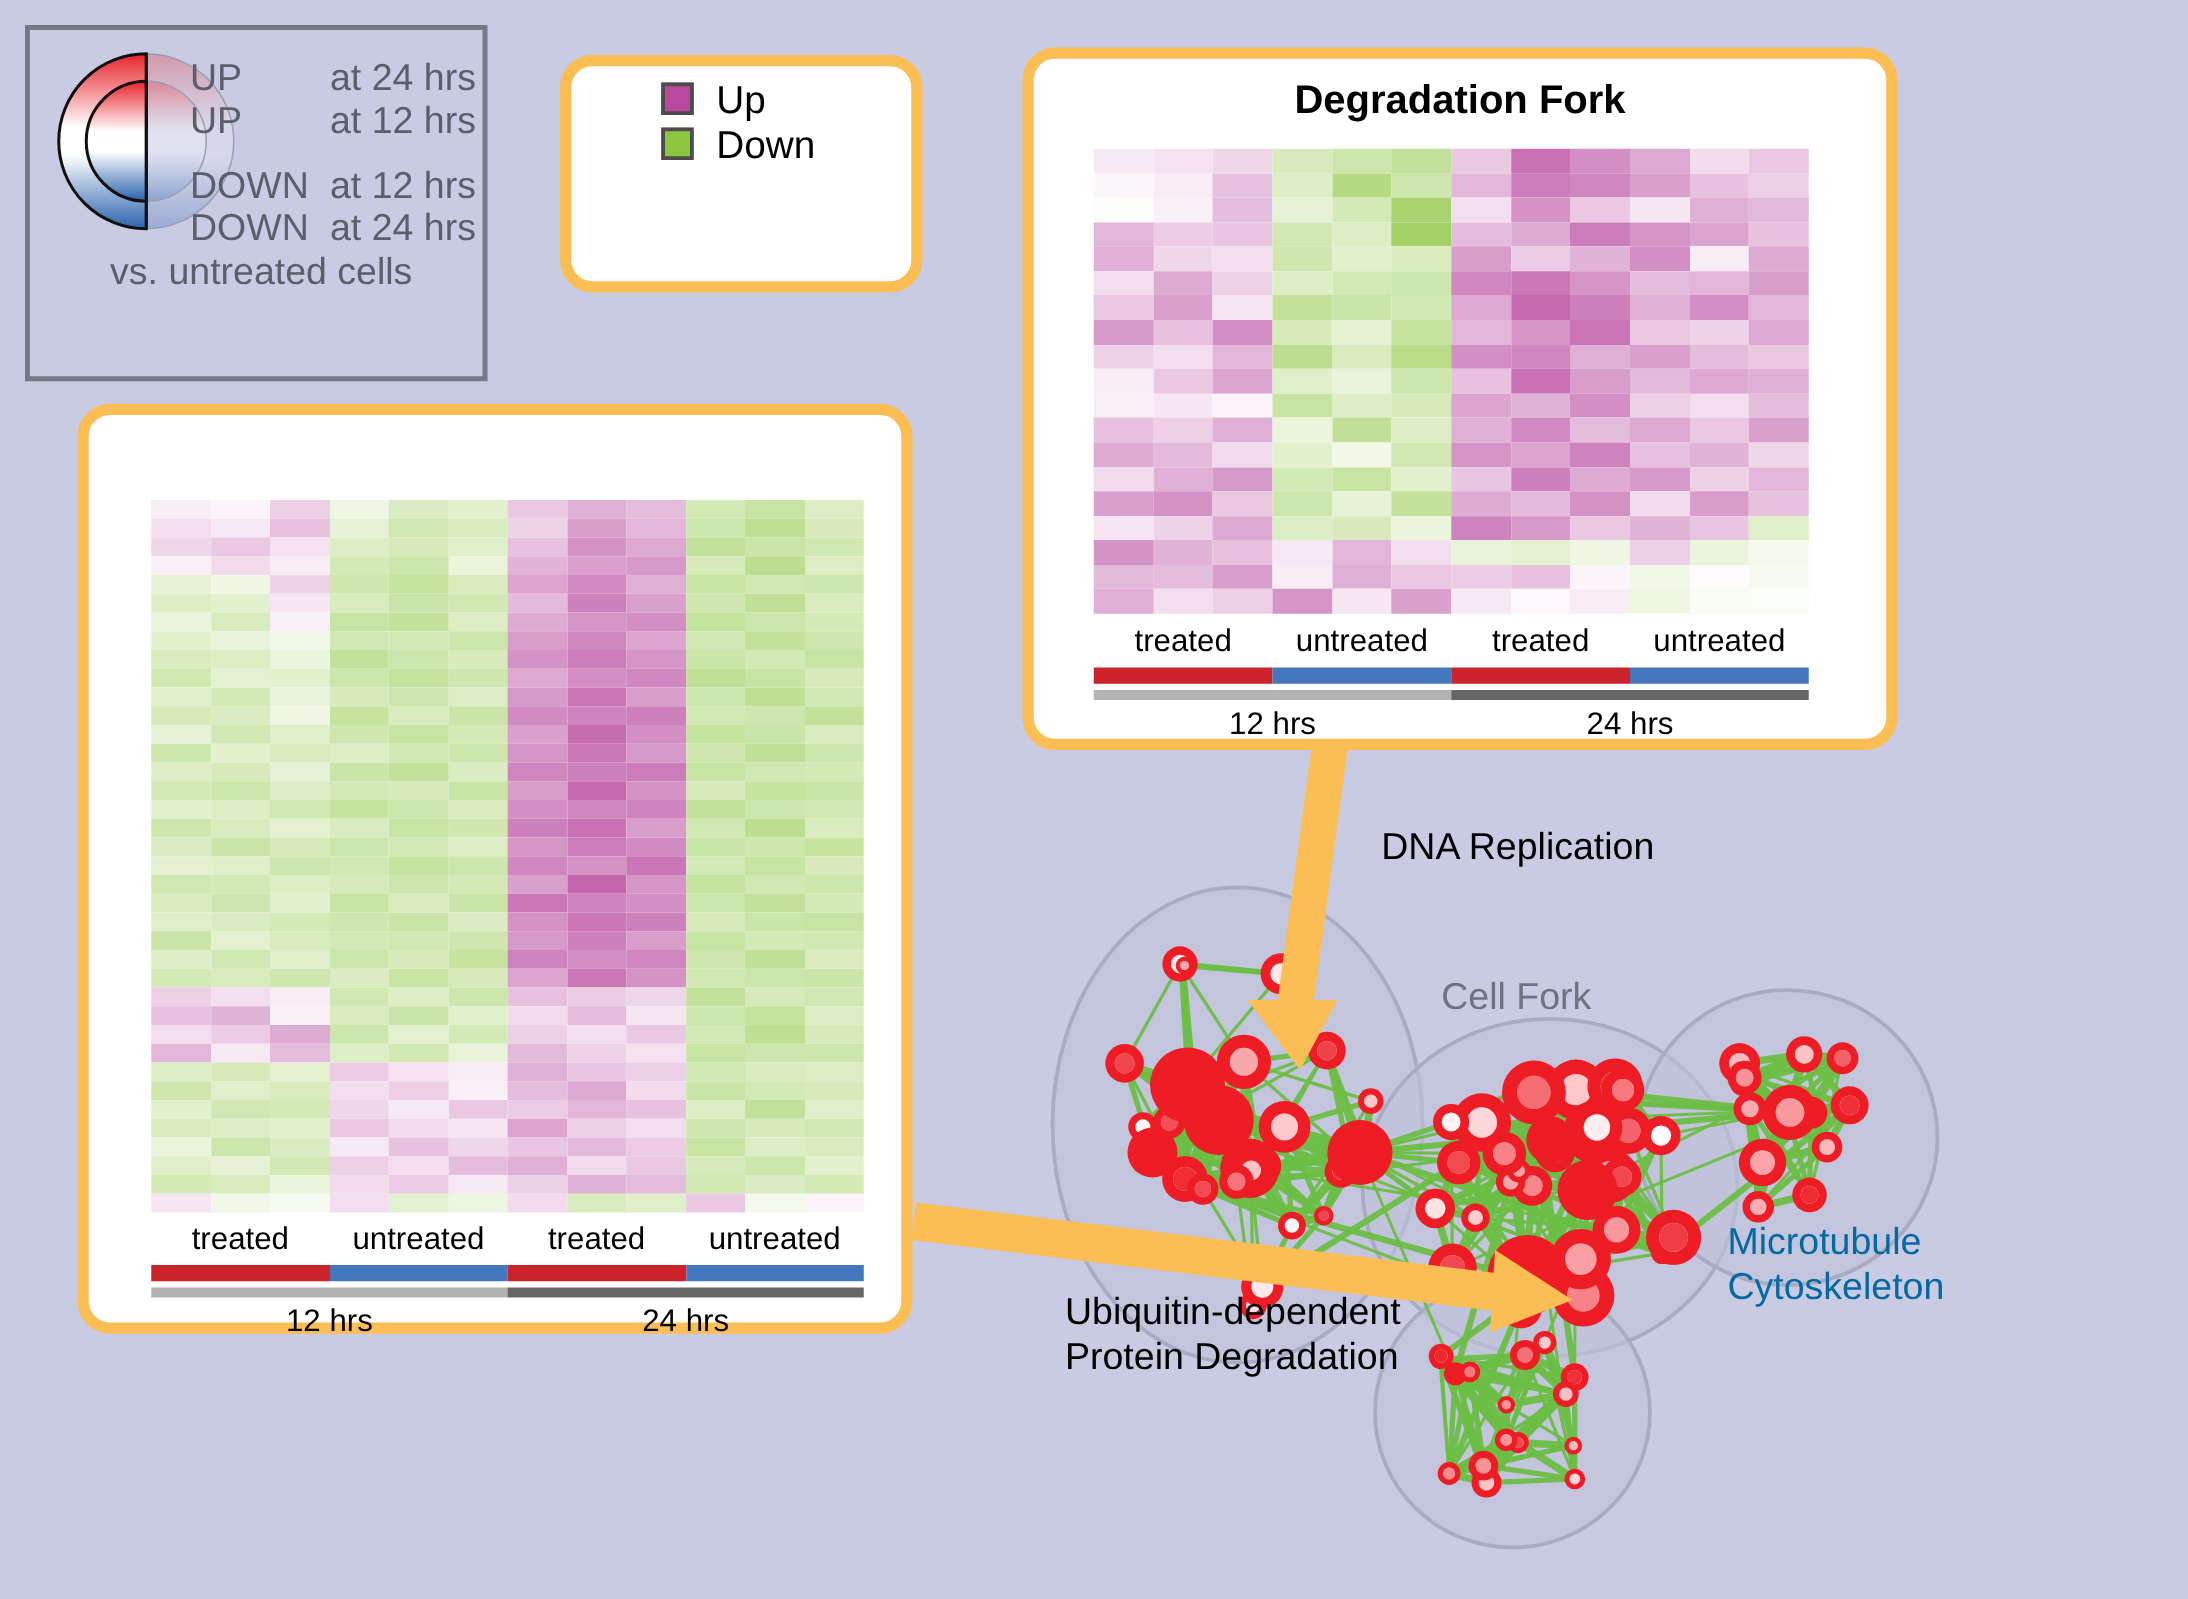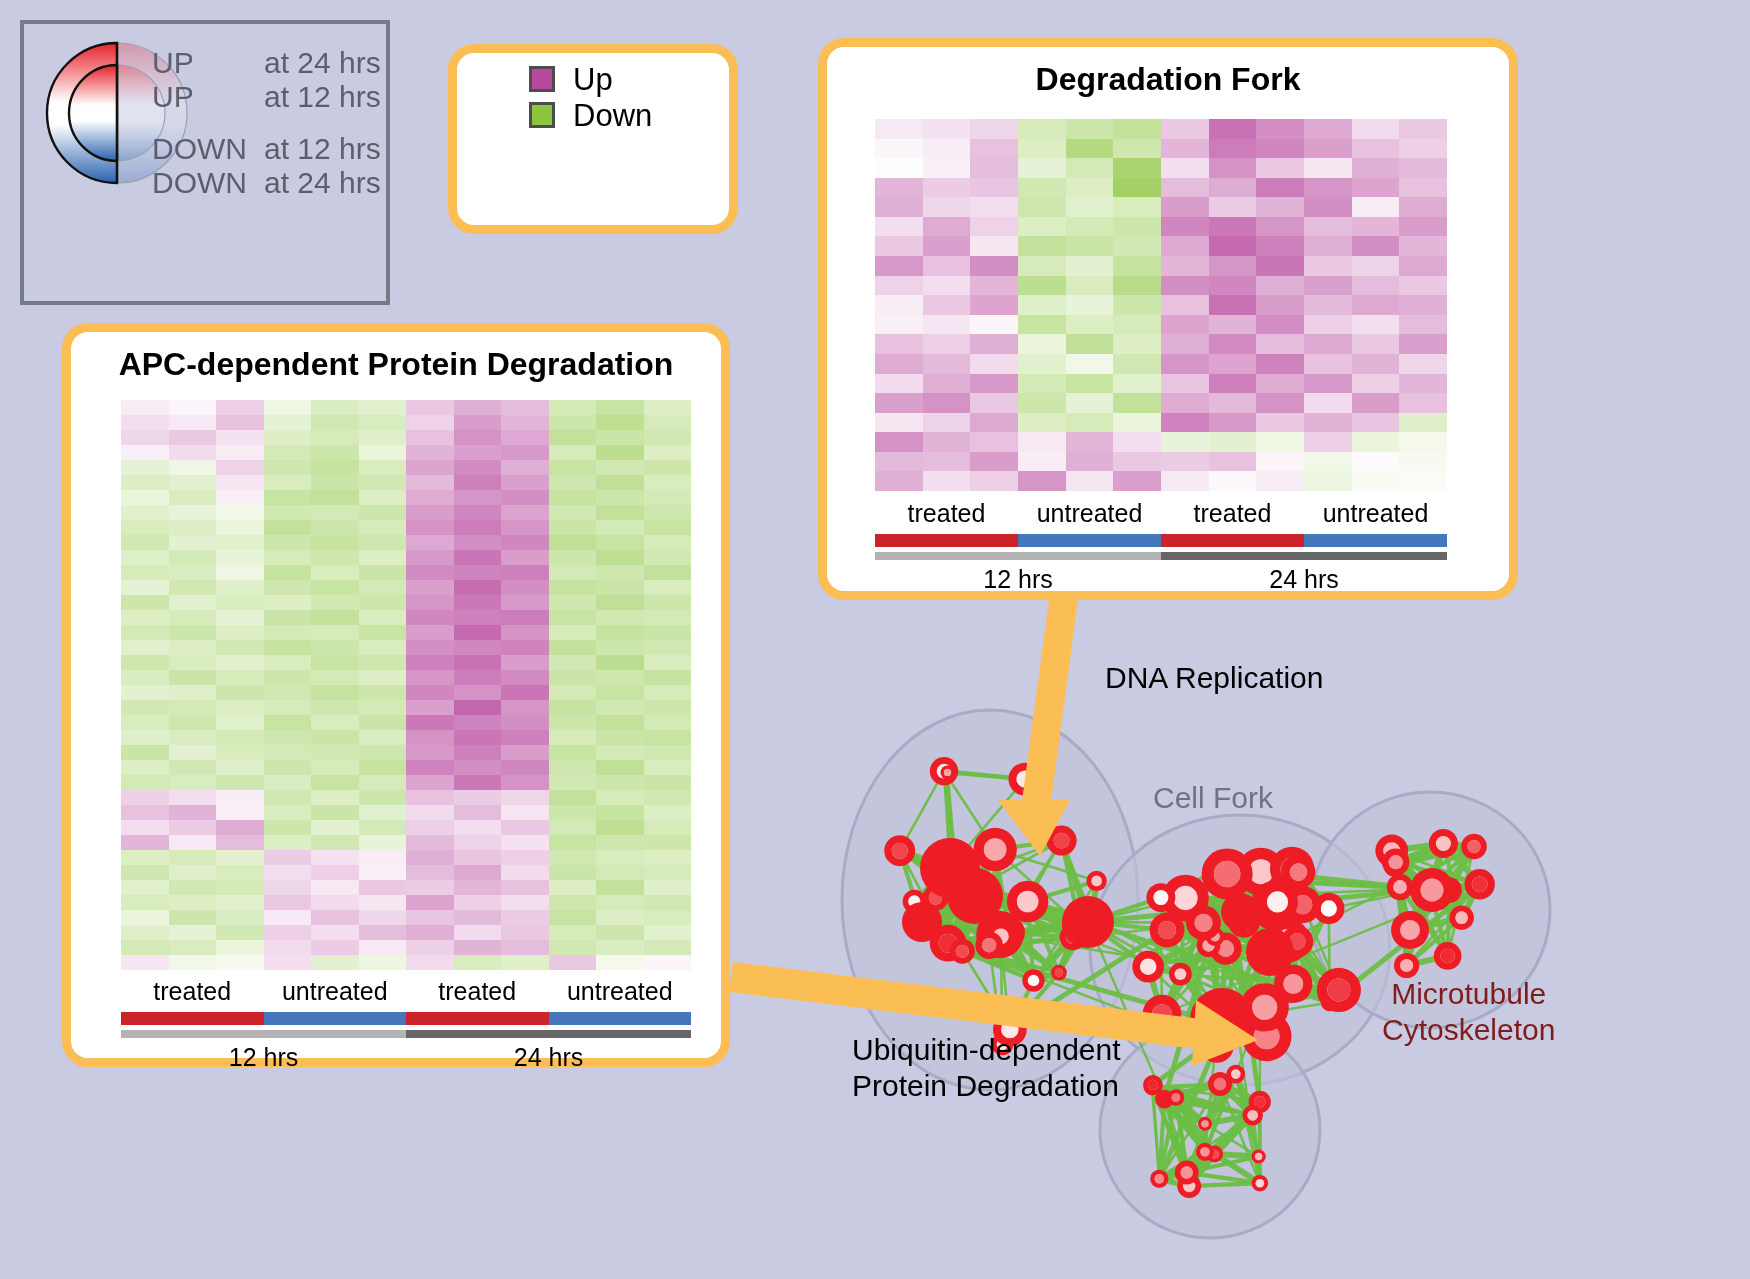--- a/index.html
+++ b/index.html
@@ -69,21 +69,21 @@
   .bar-row{position:absolute;display:flex;}
   .bar-row div{height:100%;}
   .time-labels{position:absolute;display:flex;}
   .time-labels span{flex:1;text-align:center;font-size:25px;color:#000;}
 
   
   #network{position:absolute;left:770px;top:600px;width:980px;height:679px;}
   .net-label{position:absolute;font-size:30px;white-space:pre-line;line-height:1.2;}
   #lbl-dna{left:335px;top:60px;color:#000;}
   #lbl-cc{left:383px;top:180px;color:#6e7380;}
-  #lbl-mt{left:612px;top:376px;color:#7f1d1d;text-align:center;}
+  #lbl-mt{left:612px;top:376px;color:#0369a1;}
   #lbl-ub{left:82px;top:432px;color:#000;}
 
   
   #arrows{position:absolute;left:0;top:0;width:1750px;height:1279px;pointer-events:none;}
 </style>
 </head>
 <body>
 
 <div id="stage">
 
@@ -130,20 +130,21 @@
         <span class="ring-dir">DOWN</span>
         <span class="ring-time">at 12 hrs</span>
       </div>
       <div class="ring-row">
         <span class="ring-dir">DOWN</span>
         <span class="ring-time">at 24 hrs</span>
       </div>
     </div>
 
     <div class="legend-caption">
+      <div>vs. untreated cells</div>
     </div>
   </div>
 
   <div class="card" id="estrogen-key">
     <div class="key-rows">
       <div class="key-row">
         <span class="swatch" id="sw-up" style="background: rgb(184, 73, 159);"></span>
         <span class="key-label">Up</span>
       </div>
       <div class="key-row">
@@ -408,21 +409,20 @@
         <div style="background: rgb(102, 102, 102); flex: 1 1 0%;"></div>
       </div>
 
     <div class="time-labels" id="tl-rep" style="left:48px;top:518px;width:572px;height:32px;">
       <span>12 hrs</span>
       <span>24 hrs</span>
     </div>
   </div>
 
   <div class="card" id="apc-card">
-    <div class="panel-title">APC-dependent Protein Degradation</div>
 
     <div class="hm-wrap" id="hm-apc" style="left:50px;top:68px;width:570px;height:570px;">
         <div class="hm" style="grid-template-columns: repeat(12, 1fr); grid-template-rows: repeat(38, 1fr);">
           <i style="background: rgb(248, 237, 245);"></i>
           <i style="background: rgb(251, 244, 249);"></i>
           <i style="background: rgb(237, 208, 230);"></i>
           <i style="background: rgb(239, 247, 228);"></i>
           <i style="background: rgb(218, 237, 194);"></i>
           <i style="background: rgb(225, 240, 205);"></i>
           <i style="background: rgb(234, 200, 226);"></i>

